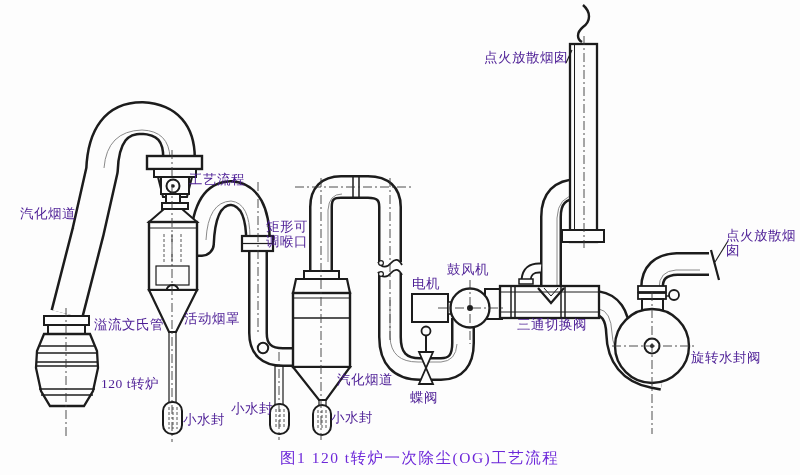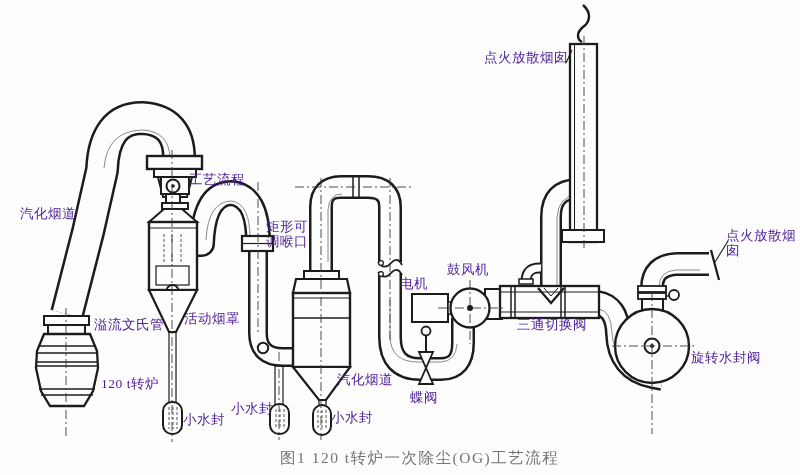--- a/index.html
+++ b/index.html
@@ -9,21 +9,21 @@
     font-family:"Liberation Serif","DejaVu Serif",serif;
   }
   .stage svg{position:absolute;left:0;top:0;}
   .lbl{
     position:absolute;
     font-size:13.5px;line-height:1.12;color:#4c1d95;
     white-space:pre-line;letter-spacing:.5px;
   }
   .caption{
     position:absolute;
-    font-size:15.5px;color:#737373;letter-spacing:1.5px;white-space:nowrap;
+    font-size:15.5px;color:#6d28d9;letter-spacing:1.5px;white-space:nowrap;
   }
   
   .po{fill:none;stroke:#1c1c1c;stroke-linejoin:round;stroke-linecap:butt}
   .pi{fill:none;stroke:#fdfdfd;stroke-linejoin:round;stroke-linecap:butt}
   .shape{fill:#fdfdfd;stroke:#1c1c1c;stroke-width:2}
   .thin{stroke:#1c1c1c;stroke-width:1.2;fill:none}
   .decor{stroke:#8a8a8a;stroke-width:1;fill:none}
   .cl{stroke:#3a3a3a;stroke-width:.9;fill:none;stroke-dasharray:9 3 2 3}
   .hatch{stroke:#444;stroke-width:.9;fill:none;stroke-dasharray:3 2}
 </style>
@@ -197,21 +197,21 @@
   <span class="lbl" style="left:266px;top:219px">矩形可
 调喉口</span>
   <span class="lbl" style="left:94px;top:317px">溢流文氏管</span>
   <span class="lbl" style="left:184px;top:311px">活动烟罩</span>
   <span class="lbl" style="left:101px;top:376px">120 t转炉</span>
   <span class="lbl" style="left:183px;top:412px">小水封</span>
   <span class="lbl" style="left:231px;top:401px">小水封</span>
   <span class="lbl" style="left:331px;top:410px">小水封</span>
   <span class="lbl" style="left:337px;top:372px">汽化烟道</span>
   <span class="lbl" style="left:410px;top:390px">蝶阀</span>
-  <span class="lbl" style="left:400px;top:276px">电机</span>
+  <span class="lbl" style="left:412px;top:276px">电机</span>
   <span class="lbl" style="left:447px;top:262px">鼓风机</span>
   <span class="lbl" style="left:517px;top:317px">三通切换阀</span>
   <span class="lbl" style="left:691px;top:350px">旋转水封阀</span>
   <span class="lbl" style="left:484px;top:50px">点火放散烟囱</span>
   <span class="lbl" style="left:726px;top:228px">点火放散烟囱</span>
 
   <div class="caption" style="left:280px;top:448px">图1 120 t转炉一次除尘(OG)工艺流程</div>
 </div>
 
 </body></html>

